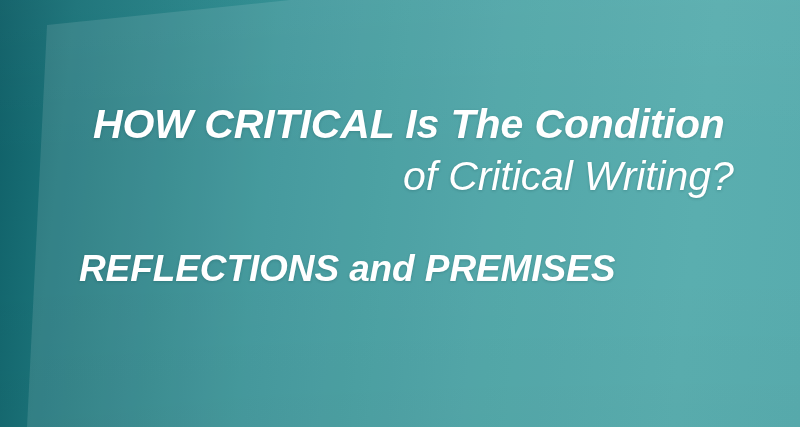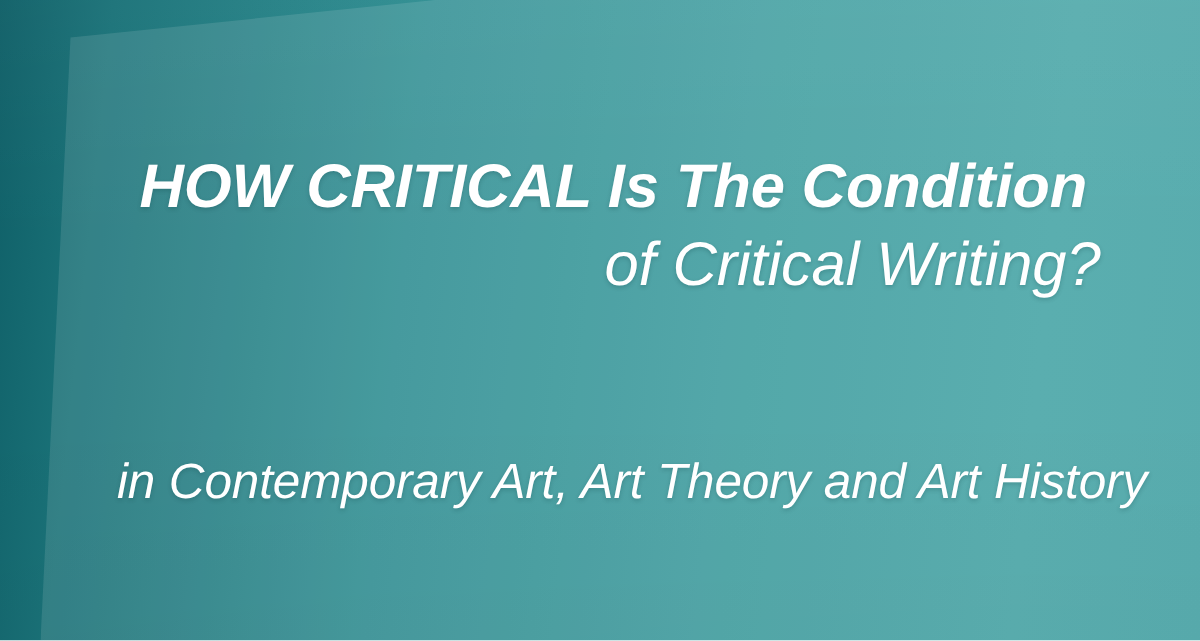--- a/index.html
+++ b/index.html
@@ -77,17 +77,17 @@
 
   <div id="shape-overlay"></div>
   <div id="shape-shade"></div>
 
   <div class="text-layer">
 
     <div class="line bold" id="title-line-1">HOW CRITICAL Is The Condition</div>
 
     <div class="line light" id="title-line-2">of Critical Writing?</div>
 
+    <div class="line bold" id="subtitle-line-1">REFLECTIONS and PREMISES</div>
 
-    <div class="line light" id="subtitle-line-2">in Contemporary Art, Art Theory and Art History</div>
 
   </div>
 </div>
 
 </body></html>

